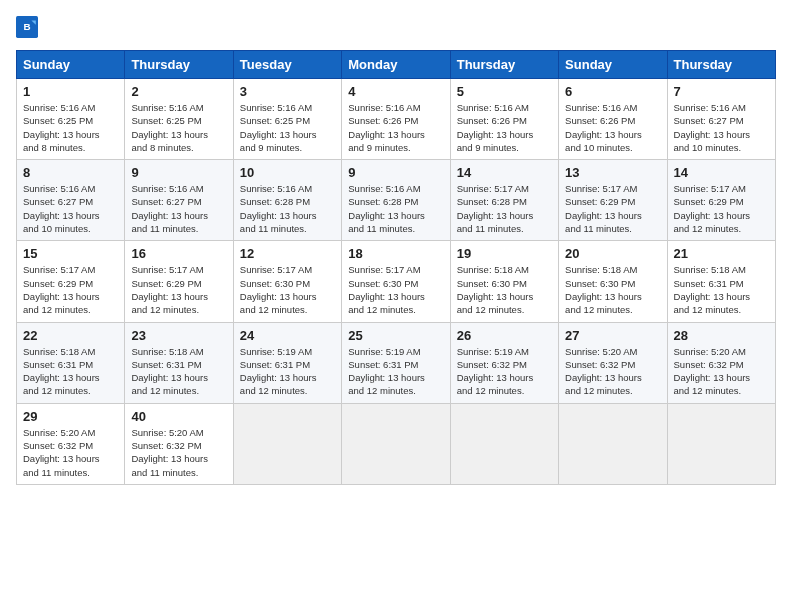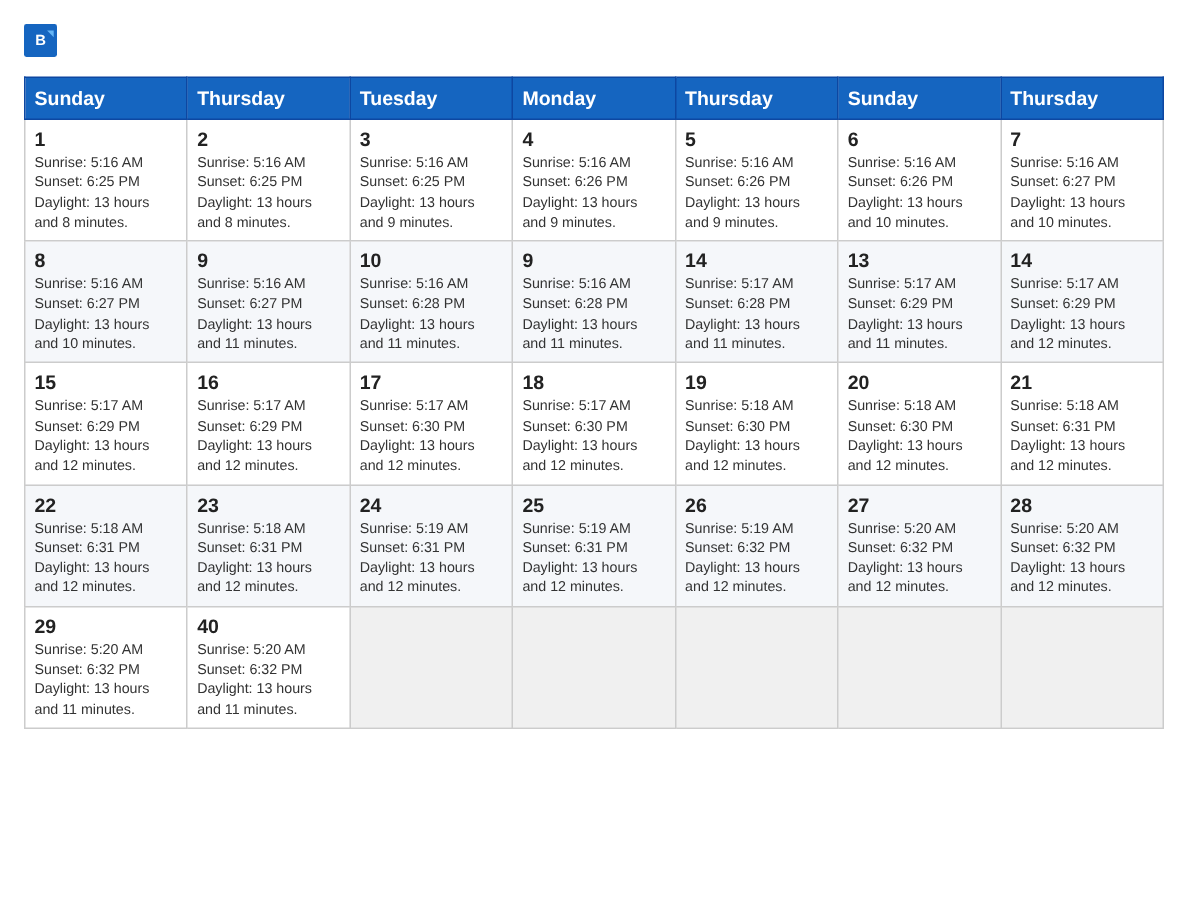--- a/index.html
+++ b/index.html
@@ -178,21 +178,21 @@
       <tr>
         <td>
           <span class="day-number">15</span>
           <div class="day-info">Sunrise: 5:17 AM<br>Sunset: 6:29 PM<br>Daylight: 13 hours<br>and 12 minutes.</div>
         </td>
         <td>
           <span class="day-number">16</span>
           <div class="day-info">Sunrise: 5:17 AM<br>Sunset: 6:29 PM<br>Daylight: 13 hours<br>and 12 minutes.</div>
         </td>
         <td>
-          <span class="day-number">17</span>
+          <span class="day-number">12</span>
           <div class="day-info">Sunrise: 5:17 AM<br>Sunset: 6:30 PM<br>Daylight: 13 hours<br>and 12 minutes.</div>
         </td>
         <td>
           <span class="day-number">18</span>
           <div class="day-info">Sunrise: 5:17 AM<br>Sunset: 6:30 PM<br>Daylight: 13 hours<br>and 12 minutes.</div>
         </td>
         <td>
           <span class="day-number">19</span>
           <div class="day-info">Sunrise: 5:18 AM<br>Sunset: 6:30 PM<br>Daylight: 13 hours<br>and 12 minutes.</div>
         </td>

